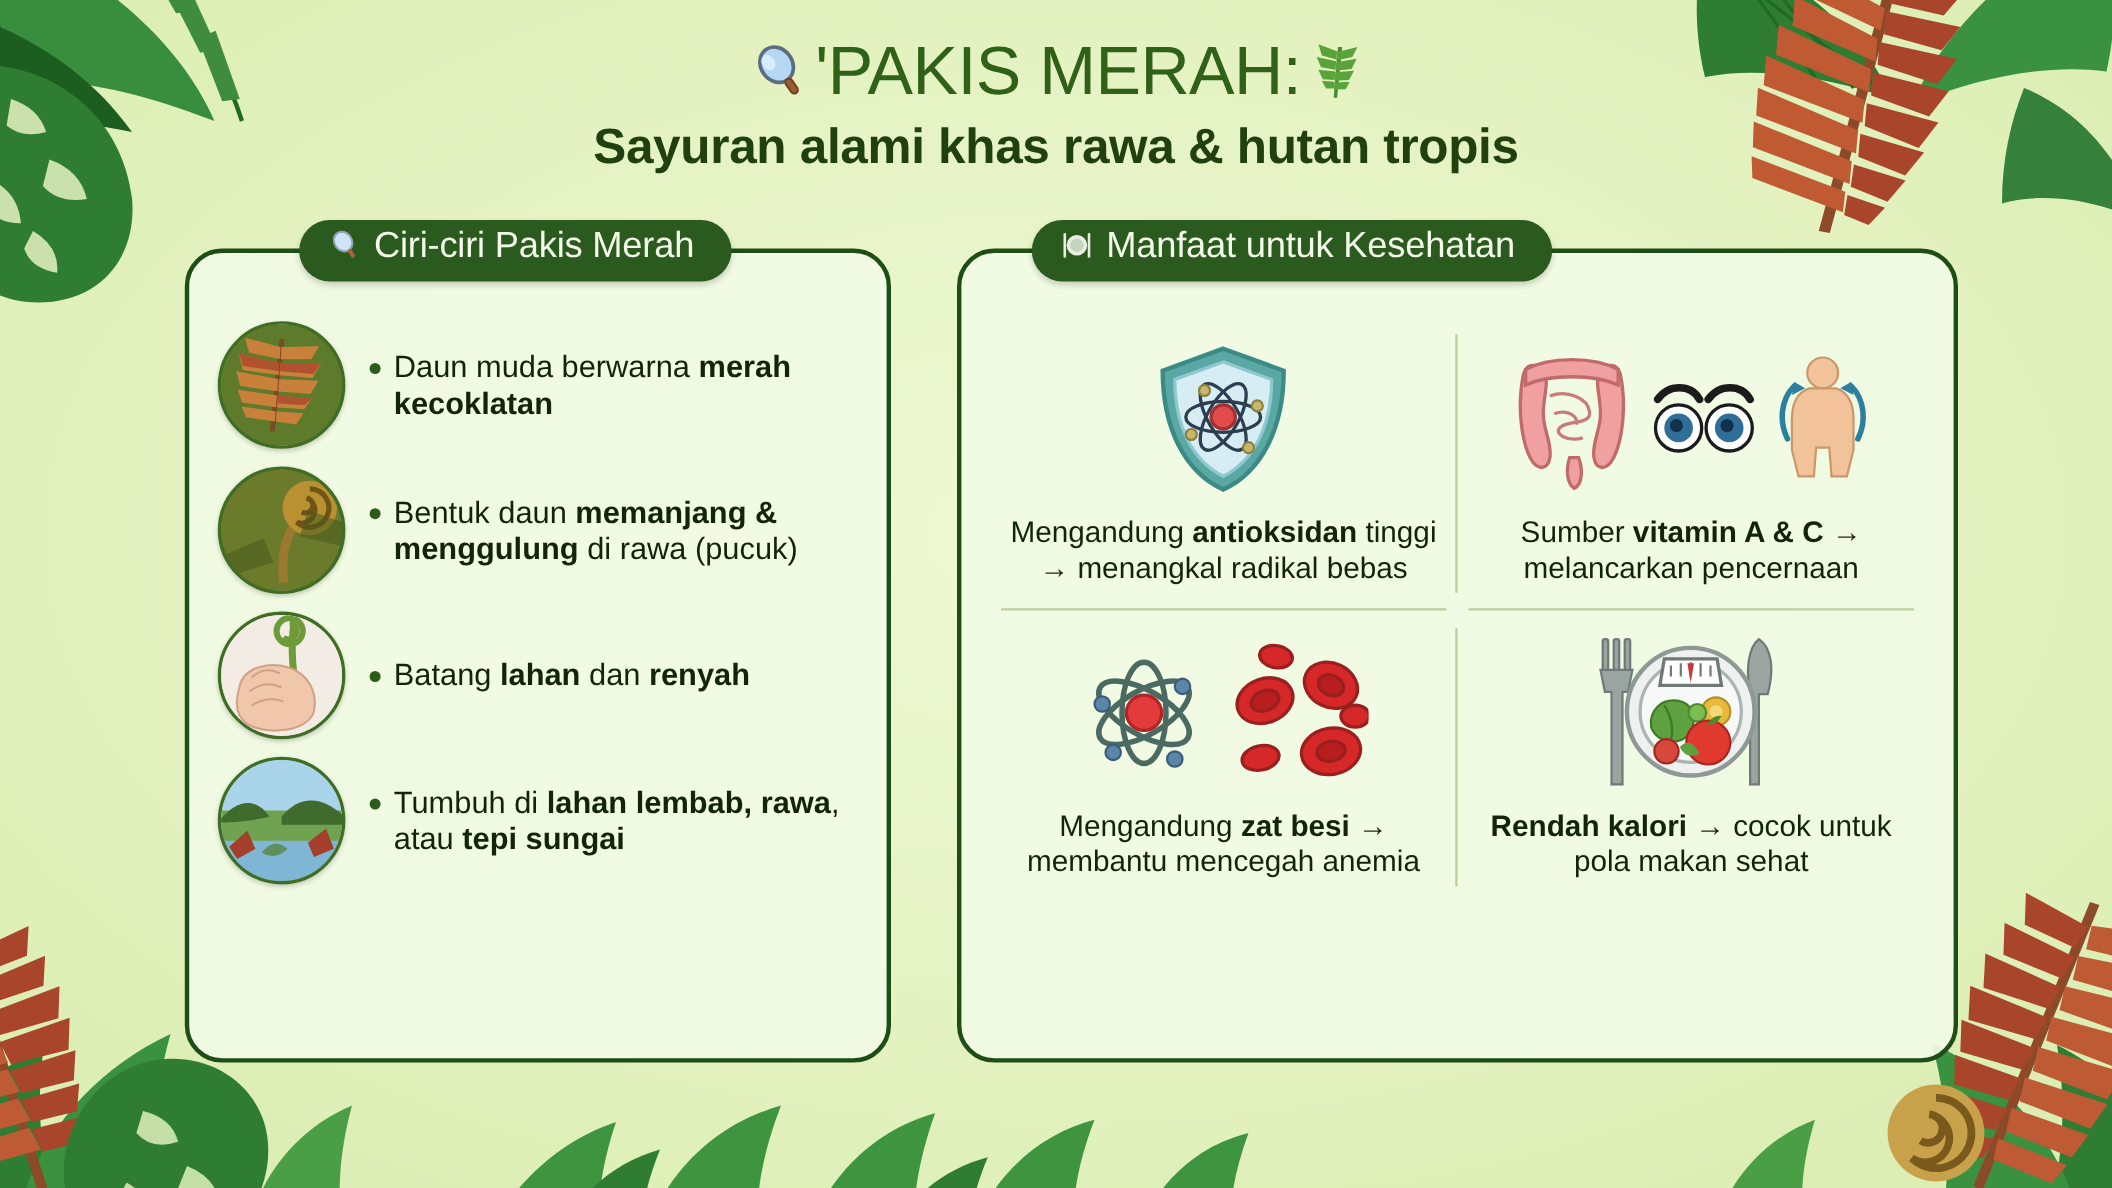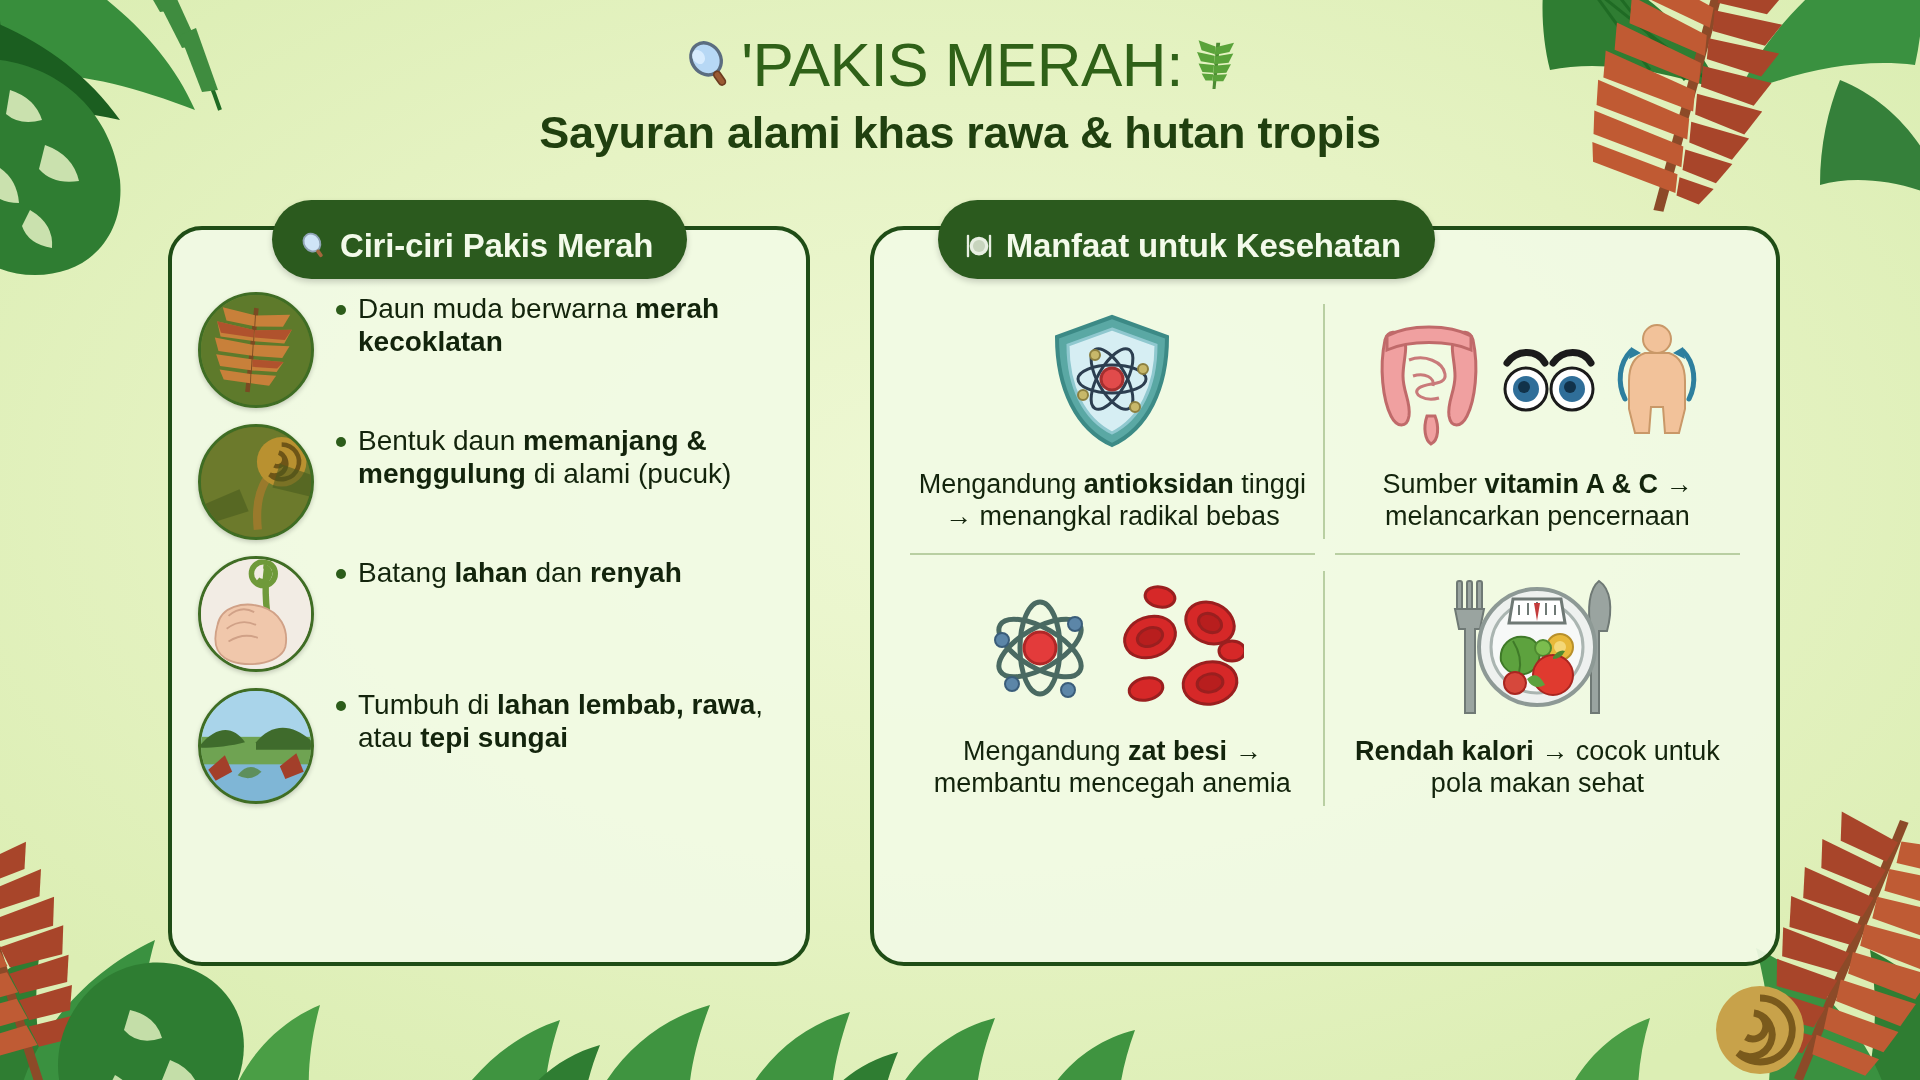--- a/index.html
+++ b/index.html
@@ -84,44 +84,44 @@
   }
   .panel-left  { width: 712px; min-height: 740px; }
   .panel-right { width: 1013px; min-height: 740px; }
 
   .panel-header {
     position: absolute;
     top: -30px;
     background: #2b5a1e;
     color: #f3faea;
     border-radius: 40px;
-    padding: 27px 34px 14px 26px;
+    padding: 4px 34px 14px 26px;
     font-size: 33px;
-    font-weight: 700;
+    font-weight: 400;
     white-space: nowrap;
     display: inline-flex;
     align-items: center;
     gap: 12px;
     letter-spacing: -0.2px;
     box-shadow: 0 3px 6px rgba(0,0,0,0.18);
   }
   .panel-header .ico { font-size: 30px; }
   .ph-left  { left: 100px; }
   .ph-right { left: 64px; }
 
   
   .feature-list {
     display: flex;
     flex-direction: column;
     gap: 16px;
     padding-top: 10px;
   }
   .feature-row {
     display: flex;
-    align-items: flex-start;
+    align-items: center;
     gap: 18px;
     min-height: 112px;
   }
   .thumb {
     flex: 0 0 auto;
     width: 116px; height: 116px;
     border-radius: 50%;
     border: 3px solid #3f6d24;
     overflow: hidden;
     position: relative;
@@ -465,21 +465,21 @@
                   <path d="M0,-19 a19,19 0 1,1 -13,33 a13,13 0 1,0 10,-24 a7.5,7.5 0 1,1 -5,14" fill="none" stroke="#6e5517" stroke-width="5"></path>
                 </g>
               </g>
               <g fill="#47591d" opacity="0.55">
                 <path d="M0,86 L42,68 L52,92 L0,108Z"></path>
                 <path d="M120,52 L86,40 L78,66 L120,76Z"></path>
               </g>
             </svg>
           </div>
           <div class="bullet">
-            <span>Bentuk daun </span><b>memanjang &amp; menggulung</b><span> di alami (pucuk)</span>
+            <span>Bentuk daun </span><b>memanjang &amp; menggulung</b><span> di rawa (pucuk)</span>
           </div>
         </div>
 
         <div class="feature-row">
           <div class="thumb thumb-3">
             <svg viewBox="0 0 120 120">
               <rect width="120" height="120" fill="#f2ece4"></rect>
               <g transform="translate(72,10)">
                 <path d="M0,0 C-4,28 0,56 6,84" fill="none" stroke="#6f9a3a" stroke-width="7"></path>
                 <g transform="translate(-4,6)">

